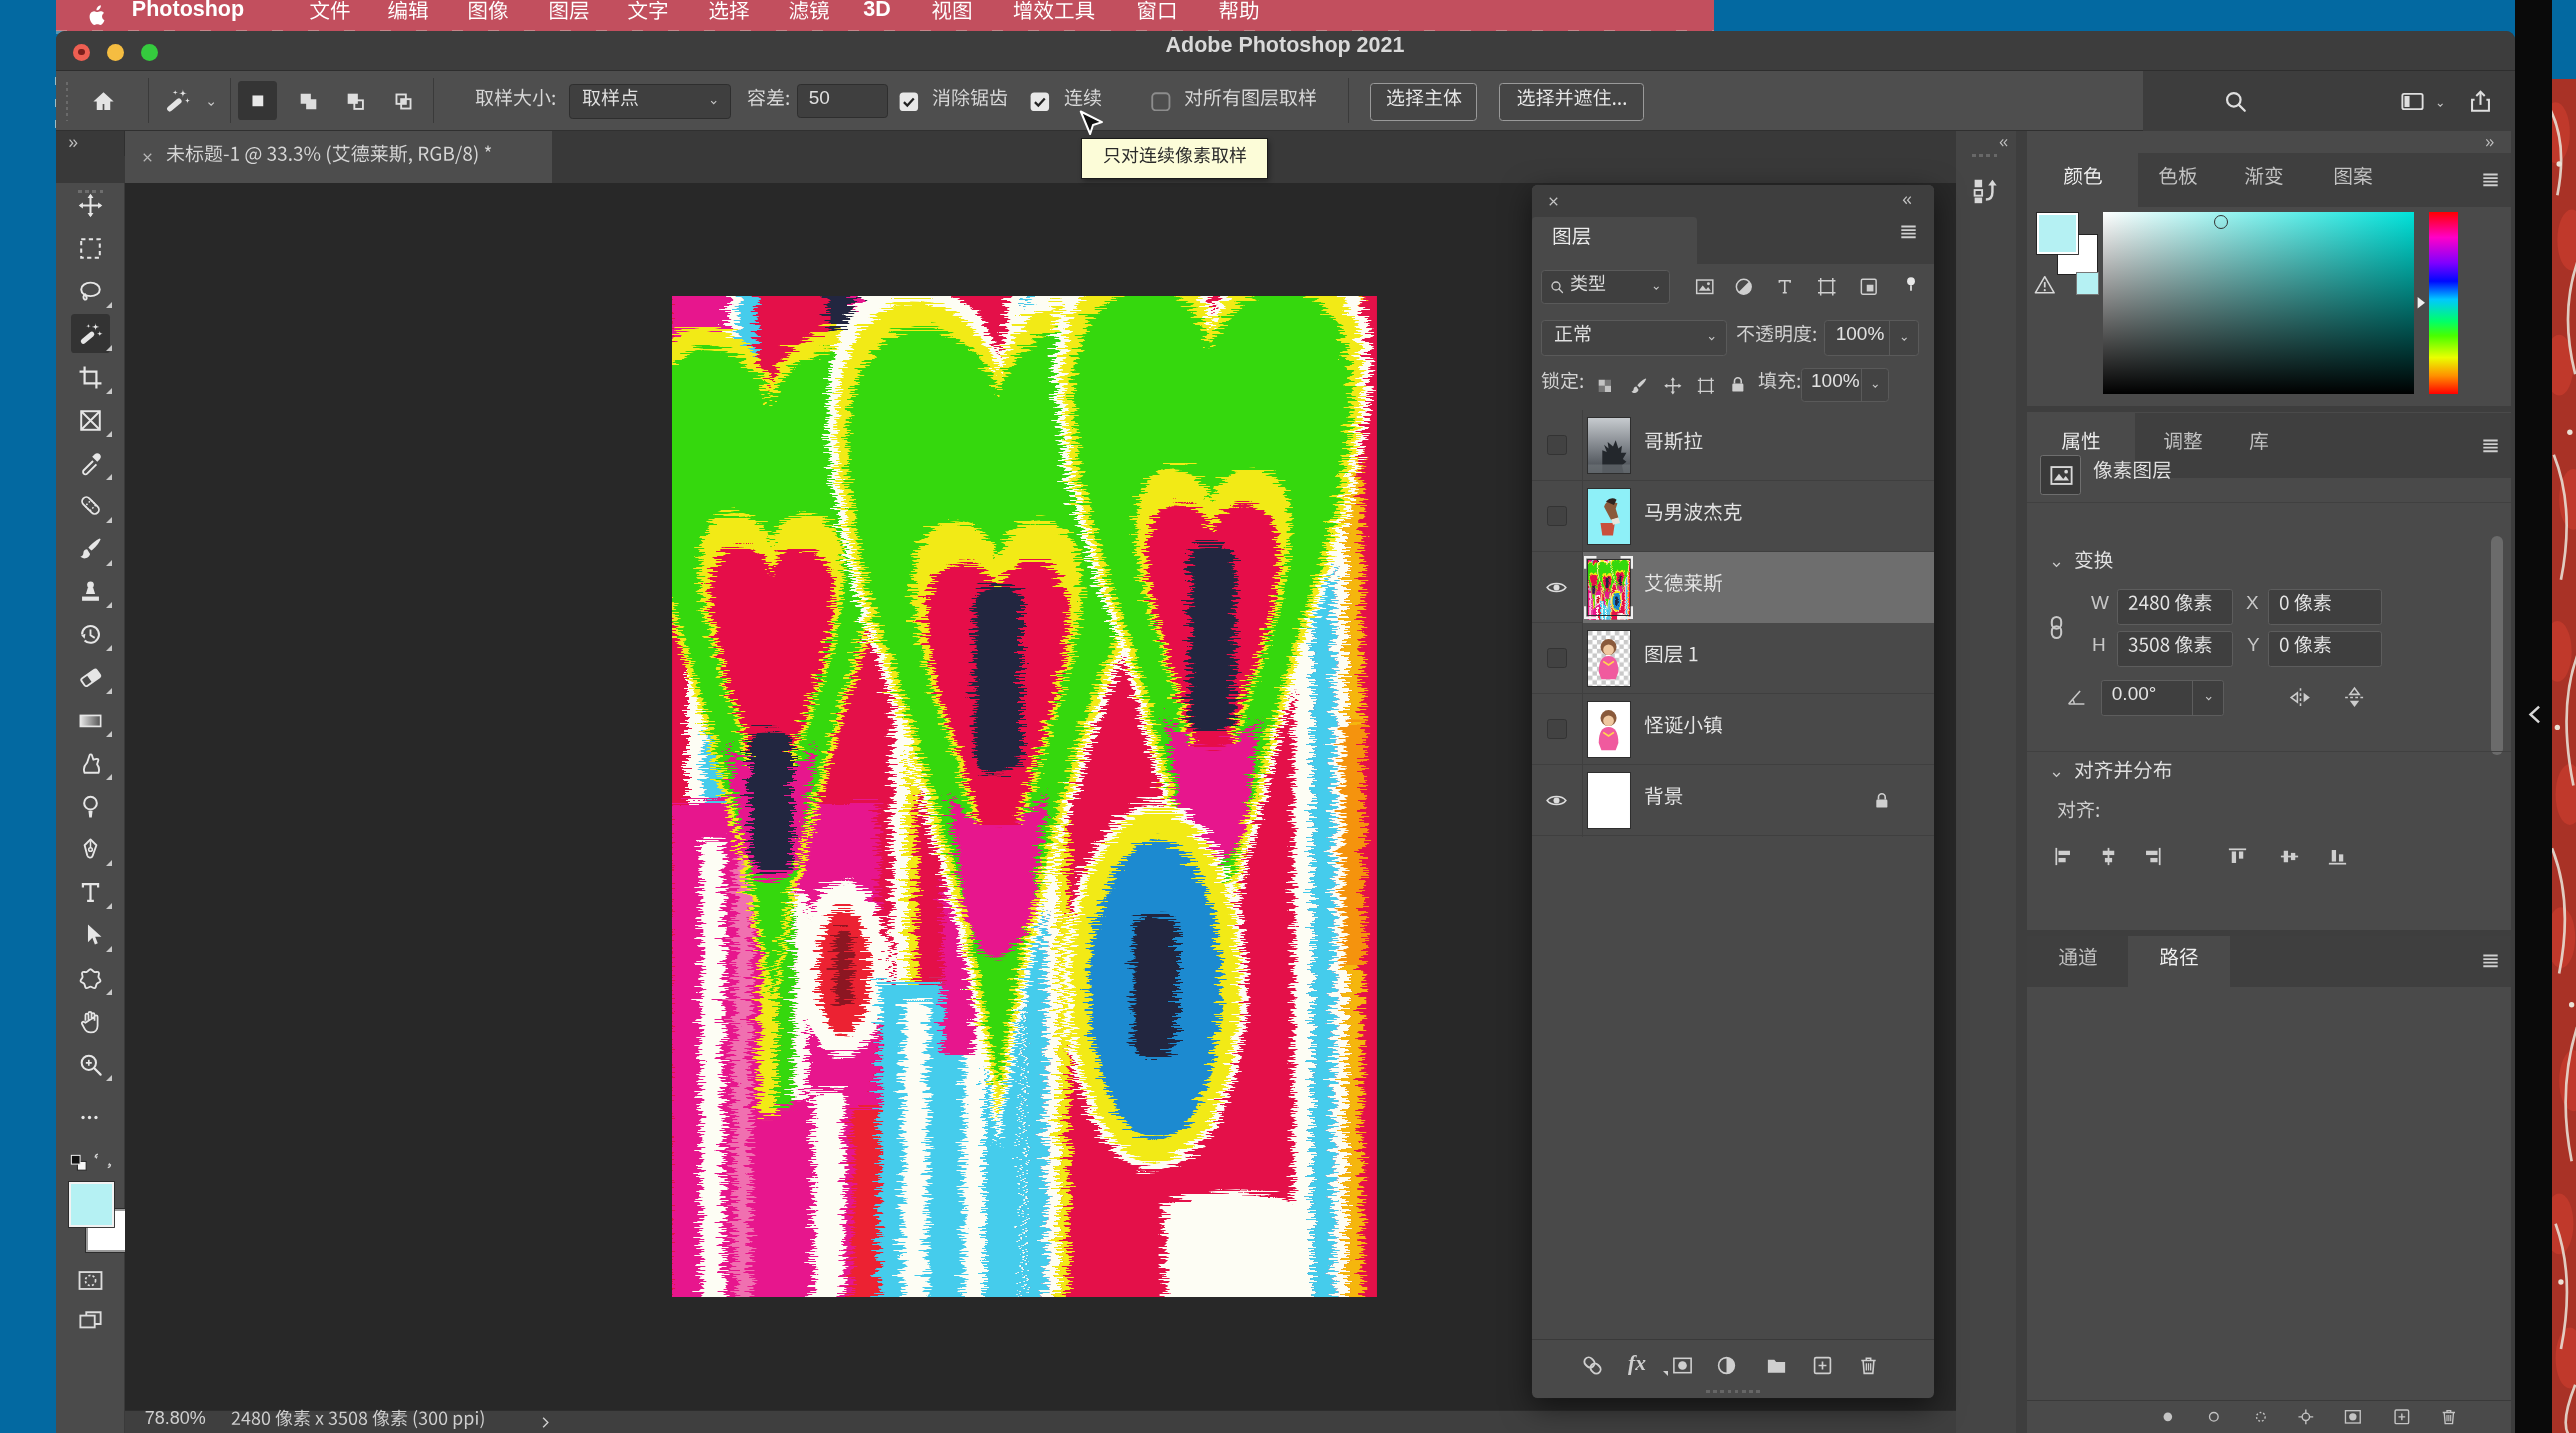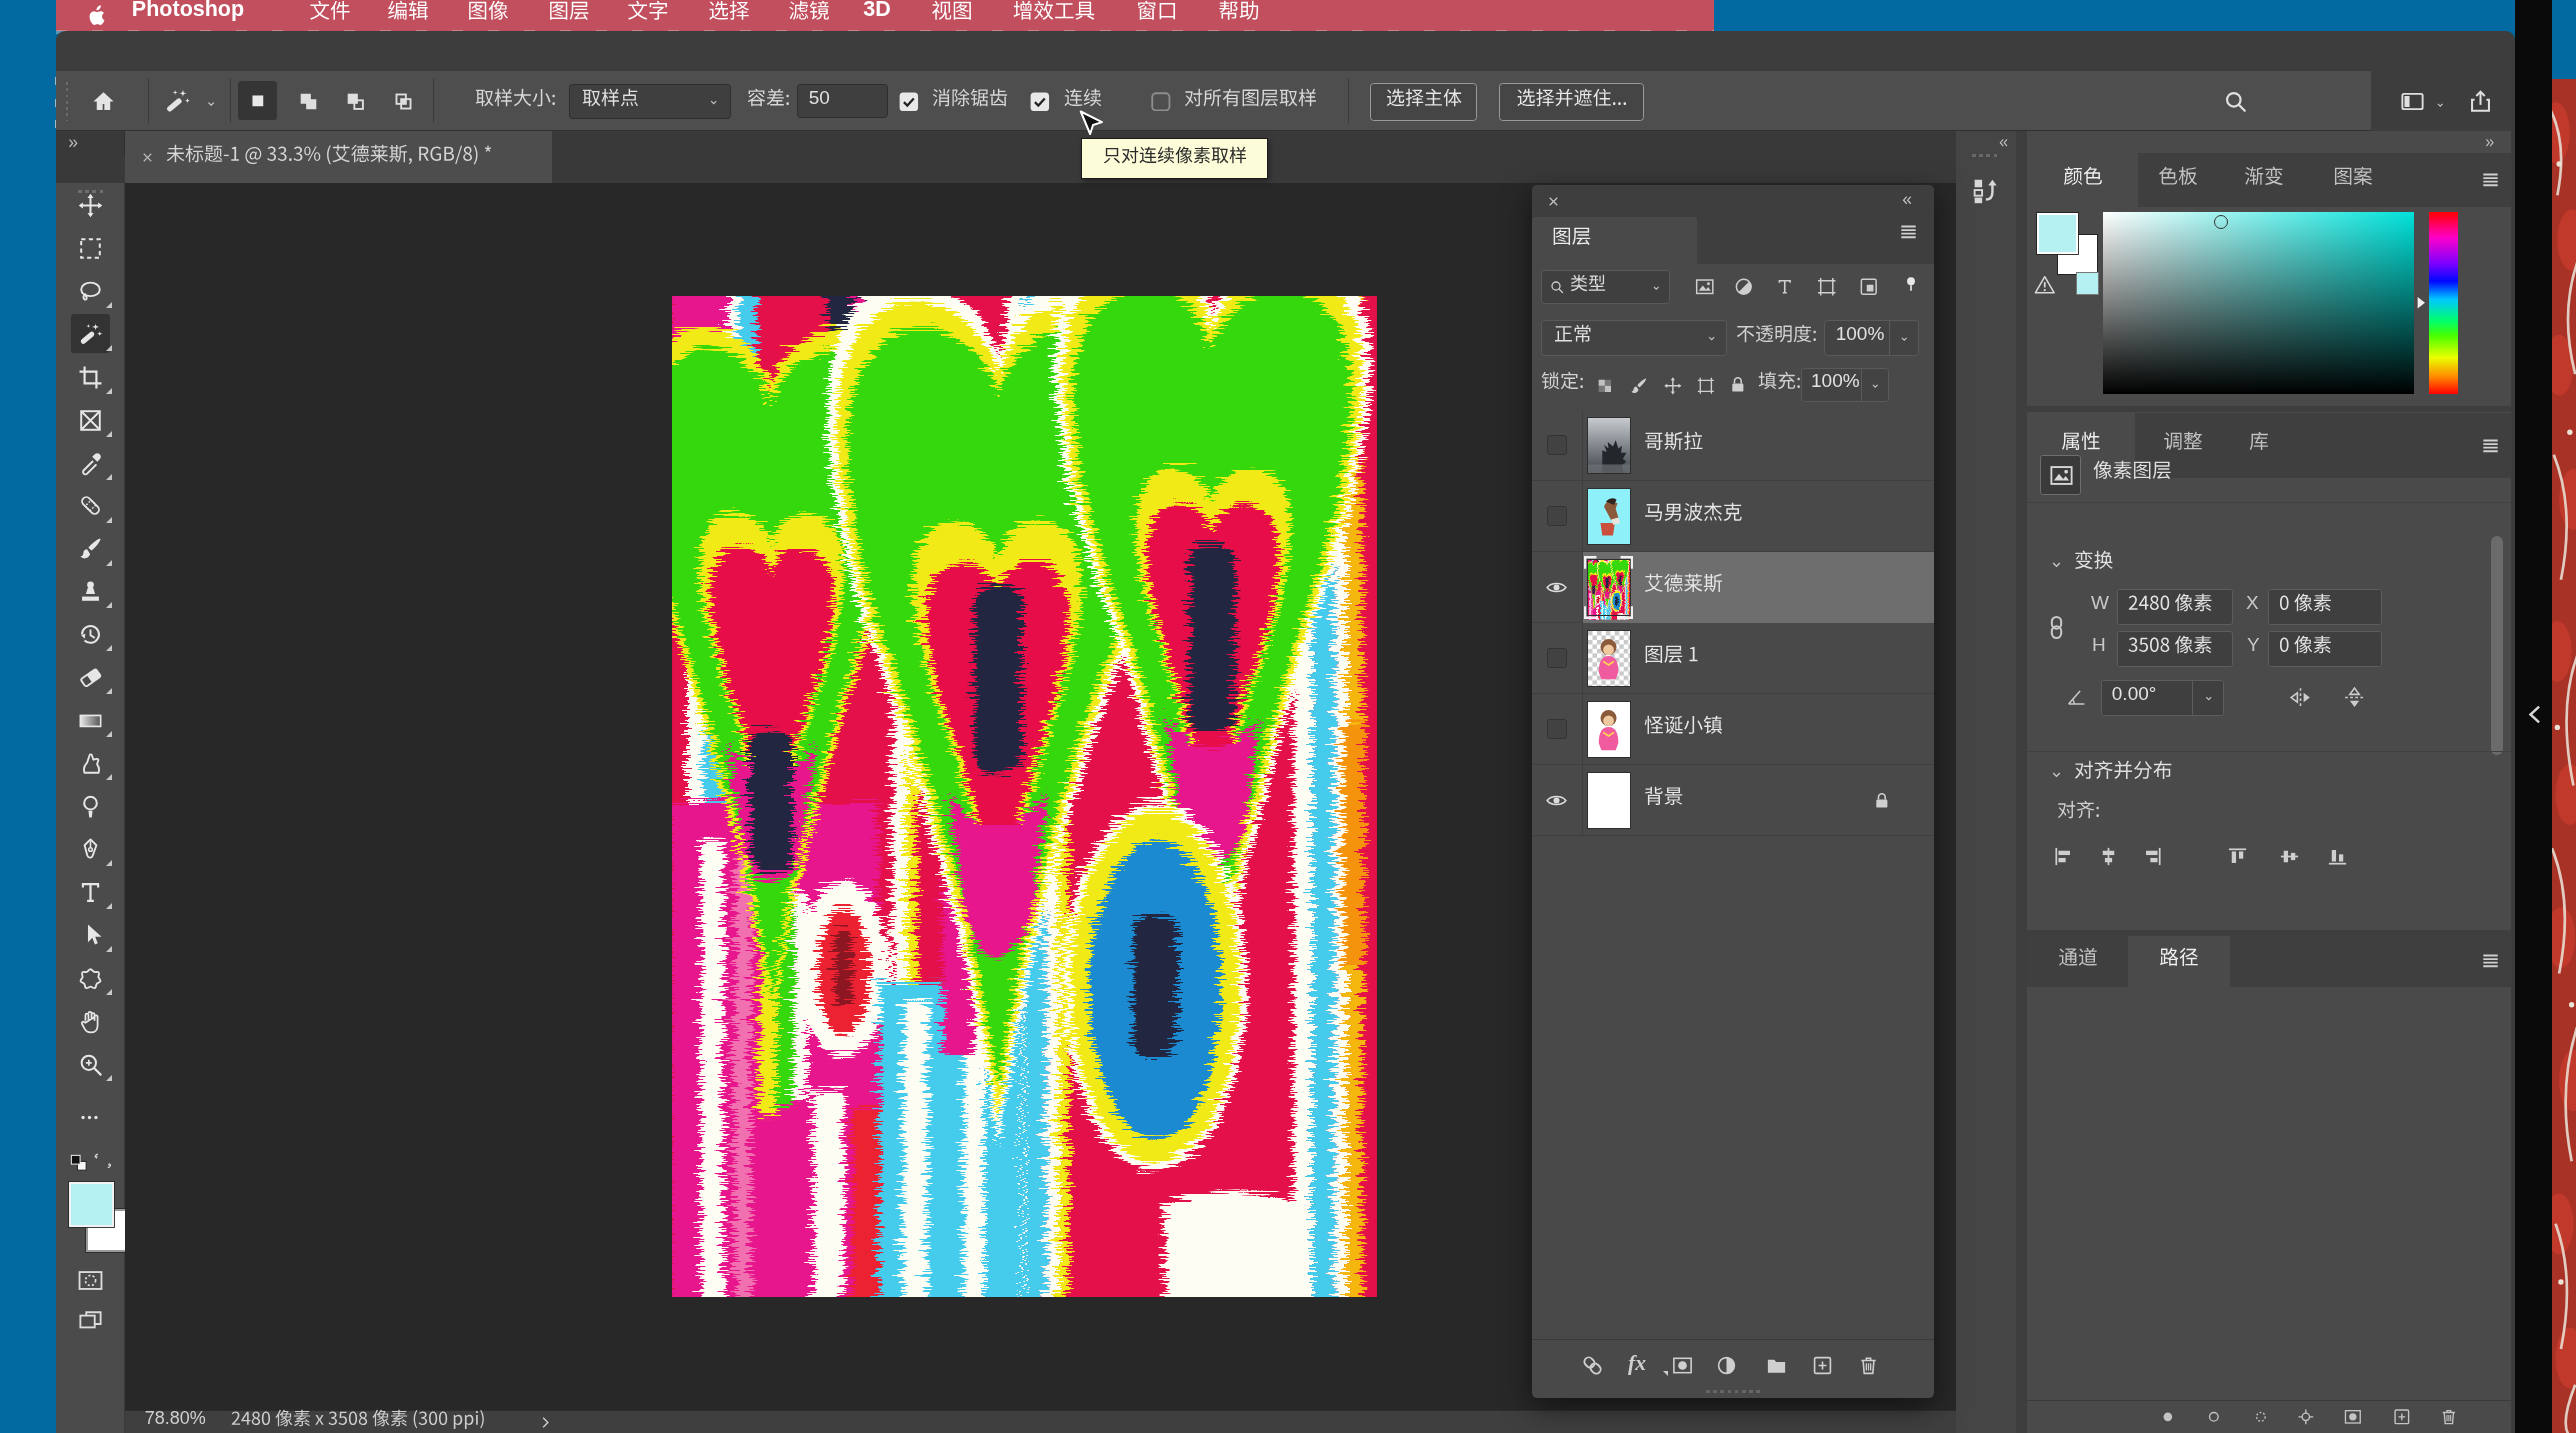--- a/index.html
+++ b/index.html
@@ -292,21 +292,29 @@
       <div class="abs lb semibold" style="left:1183px;top:0px;font-size:20.6px;color:#ffffff;transform:translateX(-50%);" aria-label="帮助">
         <svg class="ts" style="width:2.000em" viewBox="0 -880 2000 1000" aria-hidden="true">
           <use href="#qj" x="0"></use>
           <use href="#qk" x="1000"></use>
         </svg>
       </div>
     </div>
     <div class="abs" style="left:56px;top:30px;width:1658px;height:3.6px;background:repeating-linear-gradient(90deg,rgba(214,218,208,0.7) 0 10.7px,transparent 10.7px 36px);opacity:.55"></div>
     <div class="abs" style="left:55px;top:77px;width:3.6px;height:52px;background:repeating-linear-gradient(180deg,rgba(220,225,215,0.7) 0 8px,transparent 8px 21.5px)"></div>
     <div class="abs" id="window" style="left:56px;top:31px;width:2459px;height:1402px;background:#3d3d3d;border-radius:9px 9px 0 0">
-      <div class="abs" style="left:0;top:40px;width:2315px;height:60px;background:#4e4e4e;border-bottom:0.9px solid #303030">
+      <div class="abs" style="left:0;top:0;width:2459px;height:40px;background:#3d3d3d;border-radius:9px 9px 0 0;border-bottom:0.9px solid #2e2e2e">
+        <div class="abs tl" style="left:17px;top:12.5px;background:#ee5f52">
+          <span class="tld"></span>
+        </div>
+        <div class="abs tl" style="left:51px;top:12.5px;background:#f5bd41"></div>
+        <div class="abs tl" style="left:85px;top:12.5px;background:#35cb3e"></div>
+        <div class="abs tx " style="left:1229px;top:3.8px;font-size:21.5px;color:#d9d9d9;font-weight:600;transform:translateX(-50%);">Adobe Photoshop 2021</div>
+      </div>
+      <div class="abs" style="left:0;top:40px;width:2087px;height:60px;background:#4e4e4e;border-bottom:0.9px solid #303030">
         <div class="abs" style="left:9.8px;top:10.7px;width:2.7px;height:39px;background:repeating-linear-gradient(180deg,#6a6a6a 0 2.7px,transparent 2.7px 6.3px)"></div>
         <div class="abs" style="left:34px;top:17px;width:27px;height:27px;color:#e4e4e4;">
           <svg class="ic ic-home" viewBox="0 0 32 32" style="width:27px;height:27px" aria-hidden="true">
             <path d="M16 5 28 16h-4v10h-7v-7h-2v7H8V16H4Z" fill="currentColor" stroke="none"></path>
           </svg>
         </div>
         <div class="abs sep" style="left:92px;top:7.2px"></div>
         <div class="abs" style="left:107px;top:16px;width:29px;height:29px;color:#e4e4e4;">
           <svg class="ic ic-wand" viewBox="0 0 32 32" style="width:29px;height:29px" aria-hidden="true">
             <path d="M22 2.5 C22 5.74 23.26 7 26.5 7 C23.26 7 22 8.26 22 11.5 C22 8.26 20.74 7 17.5 7 C20.74 7 22 5.74 22 2.5 ZM27 11.5 C27 14.02 27.98 15 30.5 15 C27.98 15 27 15.98 27 18.5 C27 15.98 26.02 15 23.5 15 C26.02 15 27 14.02 27 11.5 ZM13.5 3 C13.5 5.16 14.34 6 16.5 6 C14.34 6 13.5 6.84 13.5 9 C13.5 6.84 12.66 6 10.5 6 C12.66 6 13.5 5.16 13.5 3 Z" fill="currentColor" stroke="none"></path>

